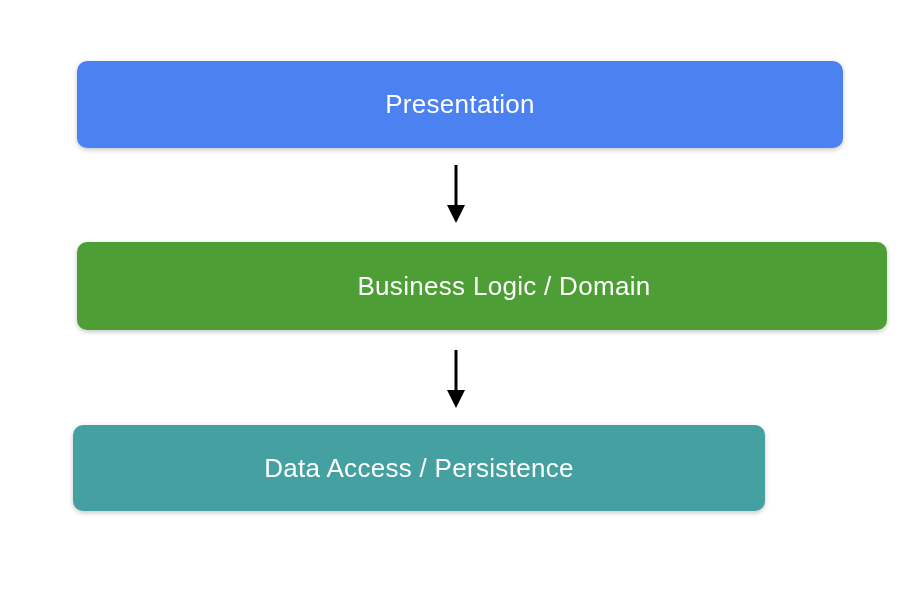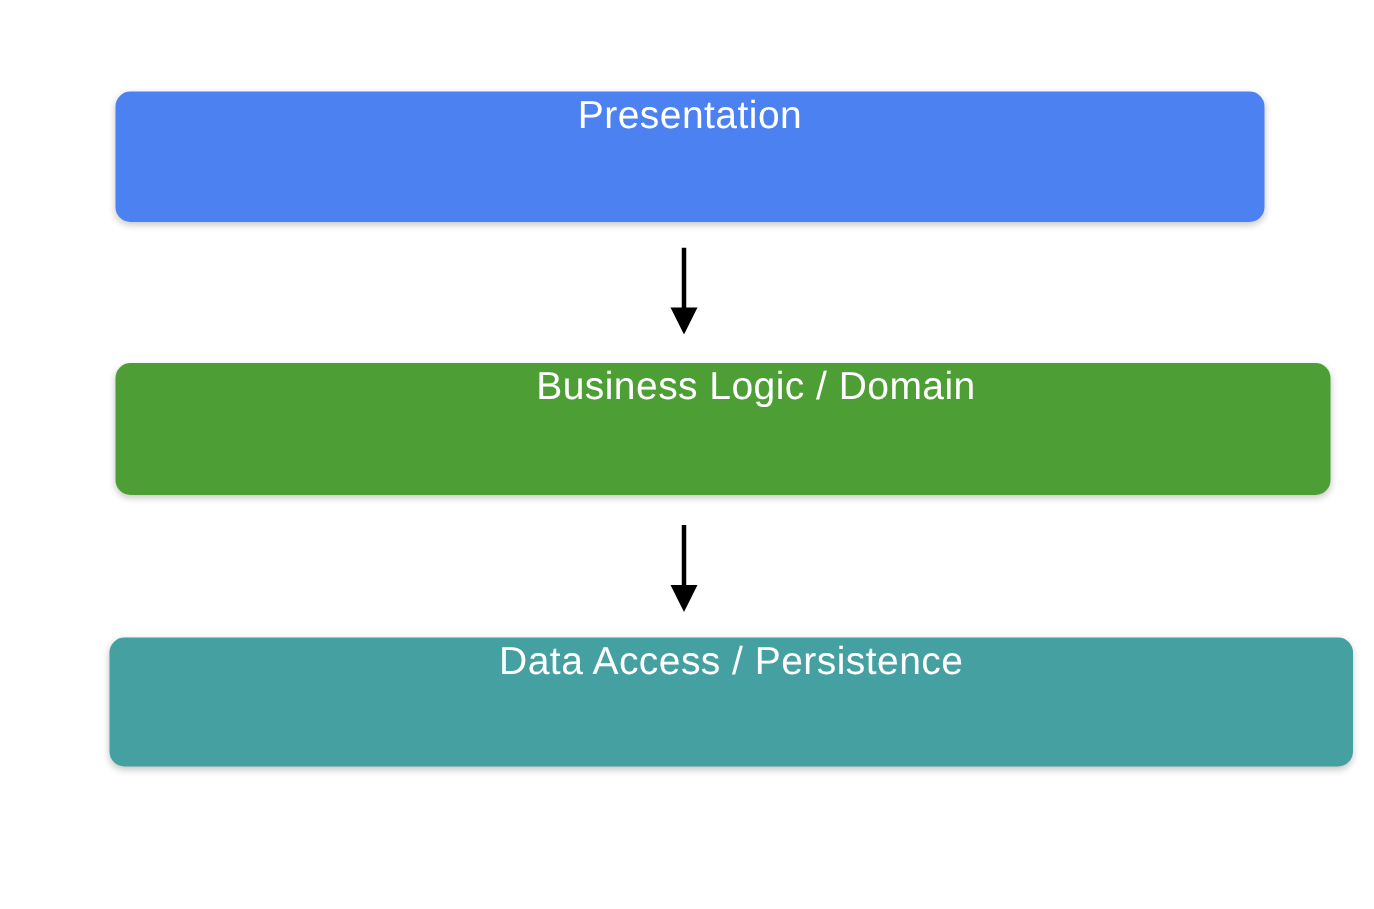--- a/index.html
+++ b/index.html
@@ -11,33 +11,34 @@
     position: relative;
     width: 916px;
     height: 606px;
     background: #ffffff;
     font-family: "Liberation Sans", sans-serif;
     overflow: hidden;
   }
   .layer-box {
     position: absolute;
     display: flex;
+    align-items: center;
     justify-content: center;
     border-radius: 10px;
     box-shadow: 0 2px 5px rgba(0, 0, 0, 0.22);
   }
   .layer-label {
     font-size: 26px;
     font-weight: 400;
     letter-spacing: 0.3px;
     white-space: nowrap;
   }
   .box-presentation { left: 77px; top: 61px;  width: 766px; height: 87px; }
   .box-business     { left: 77px; top: 242px; width: 766px; height: 88px; }
-  .box-data         { left: 73px; top: 425px; width: 829px; height: 86px; }
+  .box-data         { left: 73px; top: 425px; width: 692px; height: 86px; }
   .arrow {
     position: absolute;
     width: 20px;
     height: 58px;
   }
   .arrow-1 { left: 446px; top: 165px; }
   .arrow-2 { left: 446px; top: 350px; }
   .arrow svg { display: block; width: 20px; height: 58px; }
 </style>
 </head>

